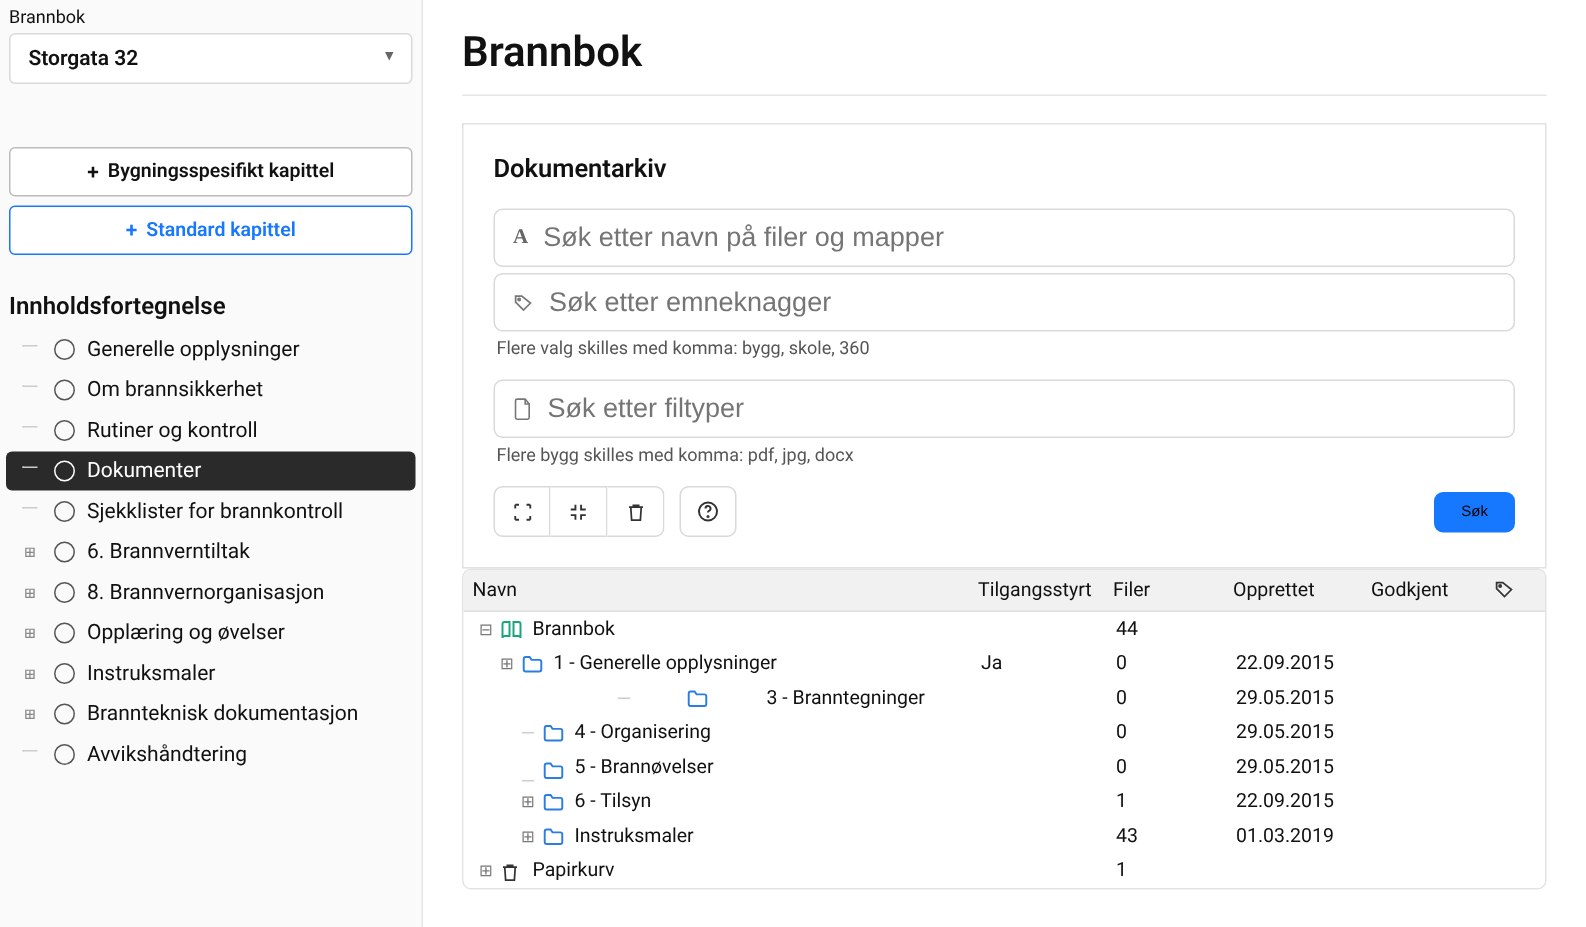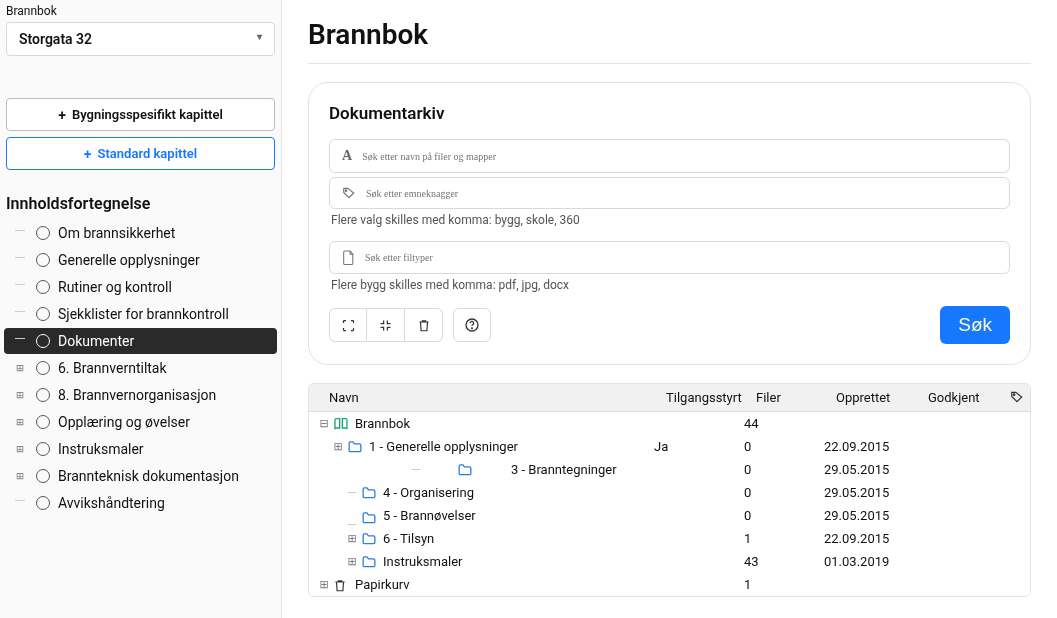--- a/index.html
+++ b/index.html
@@ -20,40 +20,40 @@
   .tree-ctrl { width: 16px; text-align: center; color: #888; font-size: 12px; font-family: monospace; flex-shrink: 0; }
   .radio { width: 14px; height: 14px; border: 1.5px solid #555; border-radius: 50%; flex-shrink: 0; }
   .toc-item.selected .radio { border-color: #fff; }
   .toc-text { font-size: 14px; }
   
   
   .main { flex: 1; padding: 18px 26px; overflow: auto; background: #fff; }
   .page-title { font-size: 28px; font-weight: 600; margin-bottom: 12px; }
   .hr { height: 1px; background: #e5e5e5; margin-bottom: 18px; }
   
-  .panel { border: 1px solid #e2e2e2; border-radius: 20px; padding: 20px; margin-bottom: 18px; }
+  .panel { border: 1px solid #e2e2e2; border-radius: 0; padding: 20px; }
   .panel-title { font-size: 17px; font-weight: 600; margin-bottom: 16px; }
   .search-row { border: 1px solid #d9d9d9; border-radius: 6px; padding: 8px 12px; display: flex; align-items: center; gap: 10px; color: #333; margin-bottom: 4px; background: #fff; }
-  .search-row input { border: none; outline: none; flex: 1; font-size: 10px; background: transparent; font-family: Liberation Serif, serif; }
+  .search-row input { border: none; outline: none; flex: 1; font-size: 18px; background: transparent; }
   .hint { font-size: 12px; color: #555; margin-bottom: 14px; padding-left: 2px; }
   
   .toolbar-row { display: flex; justify-content: space-between; align-items: center; margin-top: 6px; }
   .btn-group { display: flex; }
   .btn-group .icon-btn { border: 1px solid #d9d9d9; background: #fff; width: 38px; height: 34px; display: flex; align-items: center; justify-content: center; cursor: pointer; color: #333; }
   .btn-group .icon-btn + .icon-btn { border-left: none; }
   .btn-group.first .icon-btn:first-child { border-radius: 6px 0 0 6px; }
   .btn-group.first .icon-btn:last-child { border-radius: 0 6px 6px 0; }
   .btn-group.solo .icon-btn { border-radius: 6px; }
   .btn-group + .btn-group { margin-left: 10px; }
-  .search-btn { background: #1677ff; color: #fef9c3; border: none; border-radius: 6px; padding: 8px 18px; font-size: 19px; font-weight: 500; cursor: pointer; }
+  .search-btn { background: #1677ff; color: #000000; border: none; border-radius: 6px; padding: 8px 18px; font-size: 10px; font-weight: 500; cursor: pointer; }
   
   
   .grid { border: 1px solid #e2e2e2; border-radius: 6px; overflow: hidden; }
   .grid-head { display: flex; background: #f1f1f1; border-bottom: 1px solid #ddd; font-size: 13px; }
-  .gh { padding: 6px 20px; }
+  .gh { padding: 6px 6px; }
   .col-name { flex: 1; min-width: 240px; }
   .col-access { width: 90px; }
   .col-files { width: 80px; }
   .col-created { width: 92px; }
   .col-approved { width: 82px; }
   .col-tag { width: 40px; text-align: center; }
   .grid-body { background: #fff; }
   .grow { display: flex; align-items: center; font-size: 13px; padding: 2px 0; }
   .indent { display: inline-block; width: 14px; flex-shrink: 0; }
   .exp { width: 14px; text-align: center; color: #7a7a7a; cursor: pointer; display: inline-flex; align-items: center; justify-content: center; flex-shrink: 0; font-size: 11px; }
@@ -79,41 +79,41 @@
   </div>
   <div class="side-btn primary">
     <span class="plus">+</span>
     <span>Standard kapittel</span>
   </div>
   <div class="toc-title">Innholdsfortegnelse</div>
   <div class="toc" id="toc">
       <div class="toc-item">
         <span class="tree-ctrl"><span style="display:inline-block;width:10px;height:1px;border-left:1px solid #ccc;border-bottom:1px solid #ccc;margin-bottom:6px;"></span></span>
         <span class="radio"></span>
+        <span class="toc-text">Generelle opplysninger</span>
+      </div>
+      <div class="toc-item">
+        <span class="tree-ctrl"><span style="display:inline-block;width:10px;height:1px;border-left:1px solid #ccc;border-bottom:1px solid #ccc;margin-bottom:6px;"></span></span>
+        <span class="radio"></span>
         <span class="toc-text">Om brannsikkerhet</span>
       </div>
       <div class="toc-item">
         <span class="tree-ctrl"><span style="display:inline-block;width:10px;height:1px;border-left:1px solid #ccc;border-bottom:1px solid #ccc;margin-bottom:6px;"></span></span>
         <span class="radio"></span>
-        <span class="toc-text">Generelle opplysninger</span>
-      </div>
-      <div class="toc-item">
-        <span class="tree-ctrl"><span style="display:inline-block;width:10px;height:1px;border-left:1px solid #ccc;border-bottom:1px solid #ccc;margin-bottom:6px;"></span></span>
-        <span class="radio"></span>
         <span class="toc-text">Rutiner og kontroll</span>
       </div>
+      <div class="toc-item selected">
+        <span class="tree-ctrl"><span style="display:inline-block;width:10px;height:1px;border-left:1px solid #ccc;border-bottom:1px solid #ccc;margin-bottom:6px;"></span></span>
+        <span class="radio"></span>
+        <span class="toc-text">Dokumenter</span>
+      </div>
       <div class="toc-item">
         <span class="tree-ctrl"><span style="display:inline-block;width:10px;height:1px;border-left:1px solid #ccc;border-bottom:1px solid #ccc;margin-bottom:6px;"></span></span>
         <span class="radio"></span>
         <span class="toc-text">Sjekklister for brannkontroll</span>
-      </div>
-      <div class="toc-item selected">
-        <span class="tree-ctrl"><span style="display:inline-block;width:10px;height:1px;border-left:1px solid #ccc;border-bottom:1px solid #ccc;margin-bottom:6px;"></span></span>
-        <span class="radio"></span>
-        <span class="toc-text">Dokumenter</span>
       </div>
       <div class="toc-item">
         <span class="tree-ctrl">⊞</span>
         <span class="radio"></span>
         <span class="toc-text">6. Brannverntiltak</span>
       </div>
       <div class="toc-item">
         <span class="tree-ctrl">⊞</span>
         <span class="radio"></span>
         <span class="toc-text">8. Brannvernorganisasjon</span>

